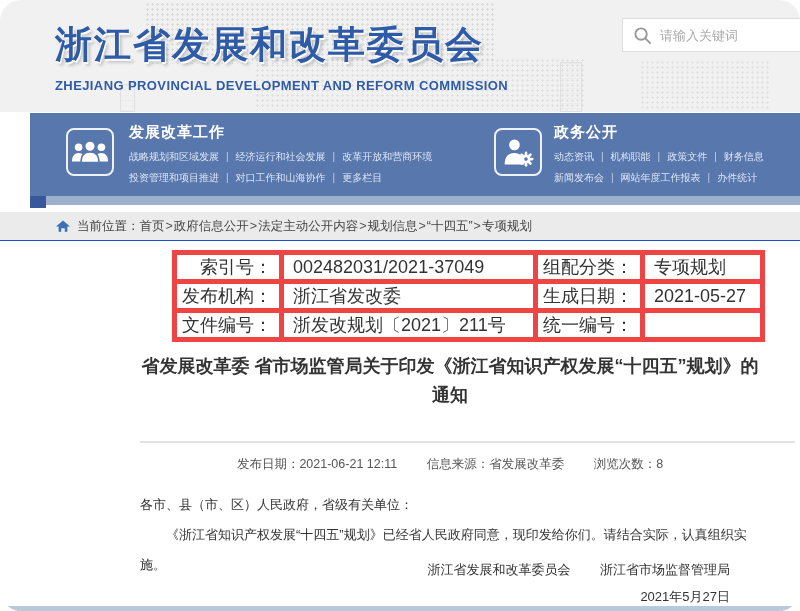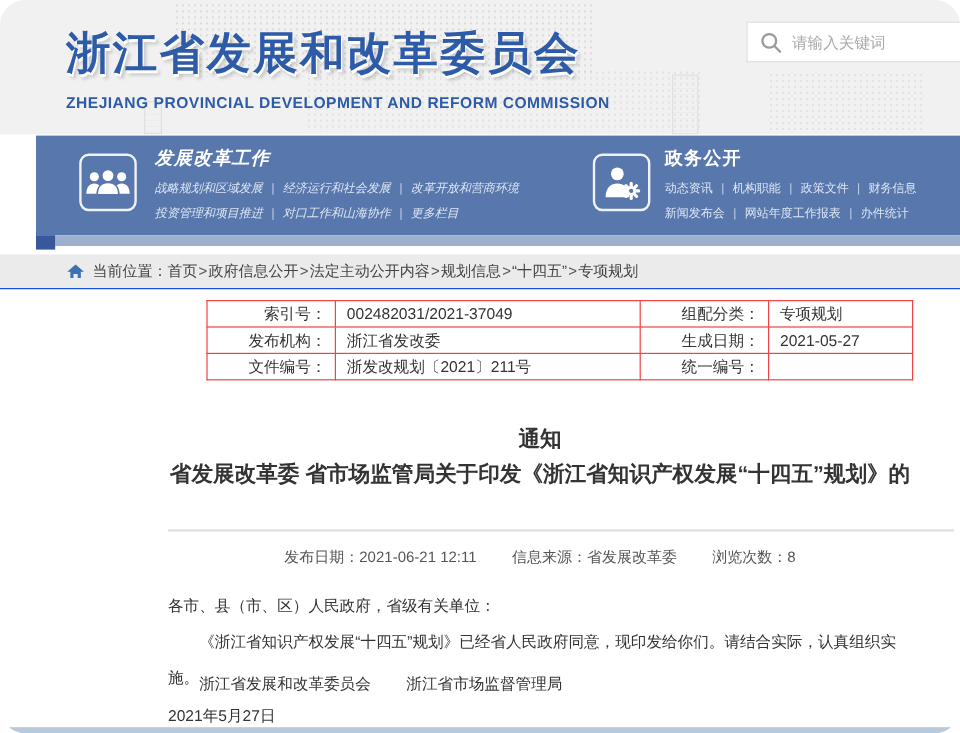--- a/index.html
+++ b/index.html
@@ -30,45 +30,45 @@
   .nav-strip { position:absolute; left:46px; top:196px; width:774px; height:9px; background:#9db0cc; }
   .nav-notch { position:absolute; left:30px; top:196px; width:16px; height:12px; background:#39589b; }
   .nav-block { position:absolute; top:0; height:83px; }
   .nav-icon { position:absolute; top:15px; width:48px; height:48px; border:2px solid rgba(255,255,255,.9); border-radius:8px;
               display:flex; align-items:center; justify-content:center; }
   .nav-texts { position:absolute; top:10px; }
   .nav-texts h3 { font-size:15px; font-weight:bold; color:#fff; letter-spacing:1px; margin-bottom:8px; cursor:pointer; }
   .nav-row { font-size:10px; color:#dde6f4; margin-bottom:7px; }
   .nav-link { cursor:pointer; }
   .nav-sep { padding:0 7px; color:#c3d1e6; }
-  .blk1-icon { left:36px; }  .blk1-texts { left:99px;font-style:italic; }
+  .blk1-icon { left:36px; }  .blk1-texts { left:99px; }
   .blk2-icon { left:464px; } .blk2-texts { left:524px; }
 
   
   .crumb { position:absolute; left:0; top:212px; width:800px; height:29px; background:#ebebeb; border-bottom:1px solid #1d4ed8;
            display:flex; align-items:center; padding-left:56px; font-size:12.5px; color:#444; white-space:nowrap; }
   .crumb .home { margin-right:7px; display:inline-flex; }
   .crumb-item { cursor:pointer; }
   .crumb-sep { padding:0 1px; color:#555; }
 
   
   .meta-table { position:absolute; left:172px; top:250px; border-collapse:collapse; table-layout:fixed; }
-  .meta-table td { border:1px solid #ef4444; height:22px; font-size:13px; color:#333; overflow:hidden; white-space:nowrap; }
+  .meta-table td { border:5px solid #ef4444; height:22px; font-size:18px; color:#333; overflow:hidden; white-space:nowrap; }
   .meta-table td.lbl { text-align:right; padding-right:7px; color:#333; }
   .meta-table td.val { text-align:left; padding-left:9px; }
 
   
   .art-title { position:absolute; left:100px; top:352px; width:700px; text-align:center; font-size:18px; font-weight:bold;
                color:#333; line-height:29px; }
   .divider { position:absolute; left:140px; top:441px; width:655px; height:2px; background:#e2e2e2; }
   .art-meta { position:absolute; left:100px; top:456px; width:700px; text-align:center; font-size:12.5px; color:#555; white-space:nowrap; }
   .art-meta .grp { margin:2px 13px; }
   .art-body { position:absolute; left:140px; top:490px; width:620px; font-size:13px; color:#333; line-height:30px; }
   .art-body p.indent { text-indent:2em; }
-  .sign { position:absolute; left:140px; top:556px; width:590px; font-size:13px; color:#333; line-height:27px; }
+  .sign { position:absolute; left:140px; top:556px; width:590px; text-align:right; font-size:13px; color:#333; line-height:27px; }
   .sign .org { margin-left:26px; }
   .bottom-line { position:absolute; left:0; top:606px; width:800px; height:5px; background:#b7c9da; }
 </style>
 </head>
 <body>
 
 <div class="page">
 
   <div class="header">
     <div class="dots dots1"></div>
@@ -189,22 +189,22 @@
     <tr>
       <td class="lbl">文件编号：</td>
       <td class="val">浙发改规划〔2021〕211号</td>
       <td class="lbl">统一编号：</td>
       <td class="val"></td>
     </tr>
   </tbody>
     </table>
 
   <div class="art-title">
+    <div>省发展改革委 省市场监管局关于印发《浙江省知识产权发展“十四五”规划》的</div>
     <div>通知</div>
-    <div>省发展改革委 省市场监管局关于印发《浙江省知识产权发展“十四五”规划》的</div>
   </div>
 
   <div class="divider"></div>
 
   <div class="art-meta">
     <span class="grp"><span>发布日期：</span><span>2021-06-21 12:11</span></span>
     <span class="grp"><span>信息来源：</span><span>省发展改革委</span></span>
     <span class="grp"><span>浏览次数：</span><span>8</span></span>
   </div>
 

